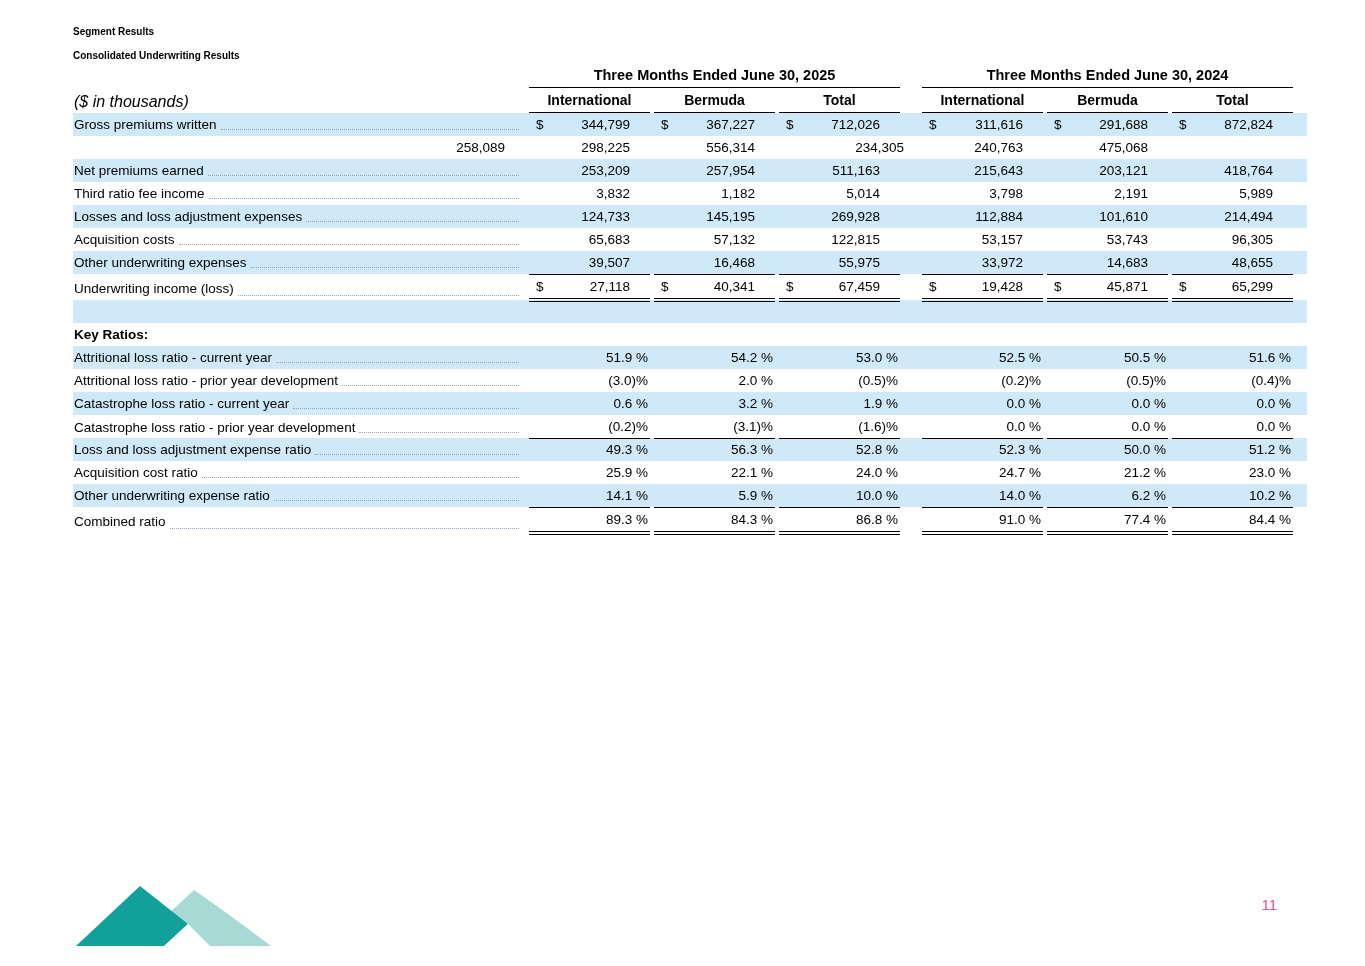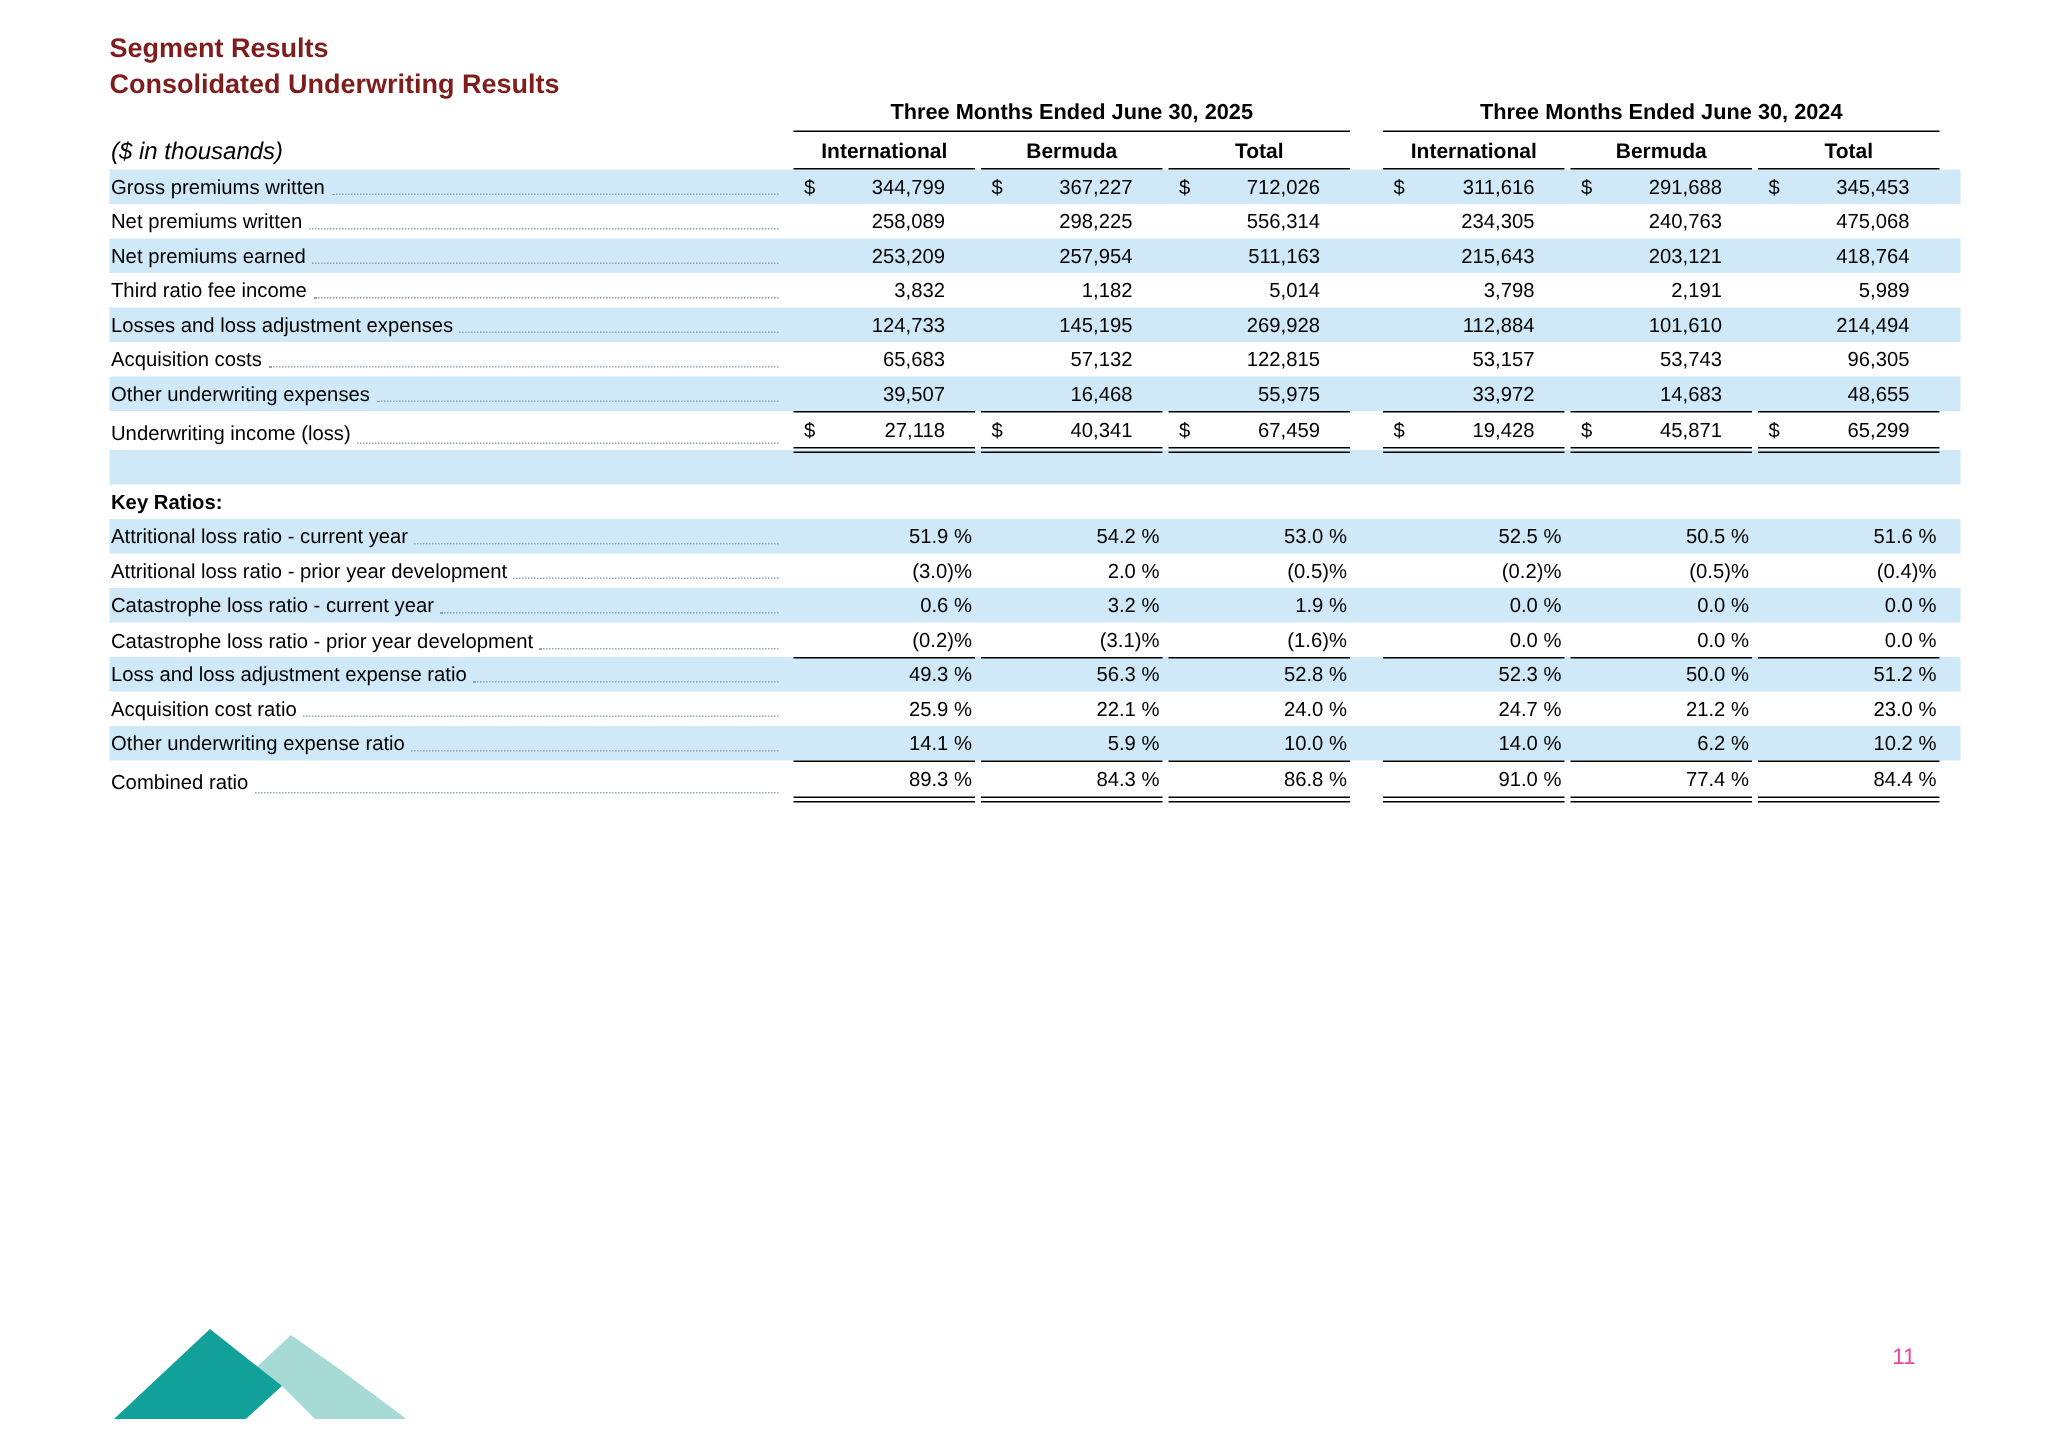--- a/index.html
+++ b/index.html
@@ -5,21 +5,21 @@
   * { box-sizing: border-box; margin: 0; padding: 0; }
   html, body {
     width: 1365px; height: 966px;
     background: #ffffff;
     font-family: "Liberation Sans", sans-serif;
     color: #000;
   }
   .page { position: relative; width: 1365px; height: 966px; overflow: hidden; background:#fff; }
 
   .titles { position: absolute; left: 73px; top: 20px; }
-  .title { font-size: 18px; font-weight: bold; color: #7f1d1d; line-height: 24px; }
+  .title { font-size: 10px; font-weight: bold; color: #000000; line-height: 24px; }
 
   .table { position: absolute; left: 73px; top: 64px; width: 1234px; }
 
   .row {
     display: grid;
     grid-template-columns: 452px 121px 121px 121px 14px 121px 121px 121px;
     column-gap: 4px;
     align-items: stretch;
     height: 23px;
     line-height: 23px;
@@ -126,28 +126,24 @@
           <div class="cell val-cell with-dollar">
             <span class="dollar">$</span>
             <span class="num">311,616</span>
           </div>
           <div class="cell val-cell with-dollar">
             <span class="dollar">$</span>
             <span class="num">291,688</span>
           </div>
           <div class="cell val-cell with-dollar">
             <span class="dollar">$</span>
-            <span class="num">345,453</span>
+            <span class="num">872,824</span>
           </div>
         </div>
         <div class="row">
-          <div class="label-cell">
-            <span class="lbl">Net premiums written</span>
-            <span class="leader"></span>
-          </div>
           <div class="cell val-cell">
             <span class="num">258,089</span>
           </div>
           <div class="cell val-cell">
             <span class="num">298,225</span>
           </div>
           <div class="cell val-cell">
             <span class="num">556,314</span>
           </div>
           <div class="spacer"></div>

